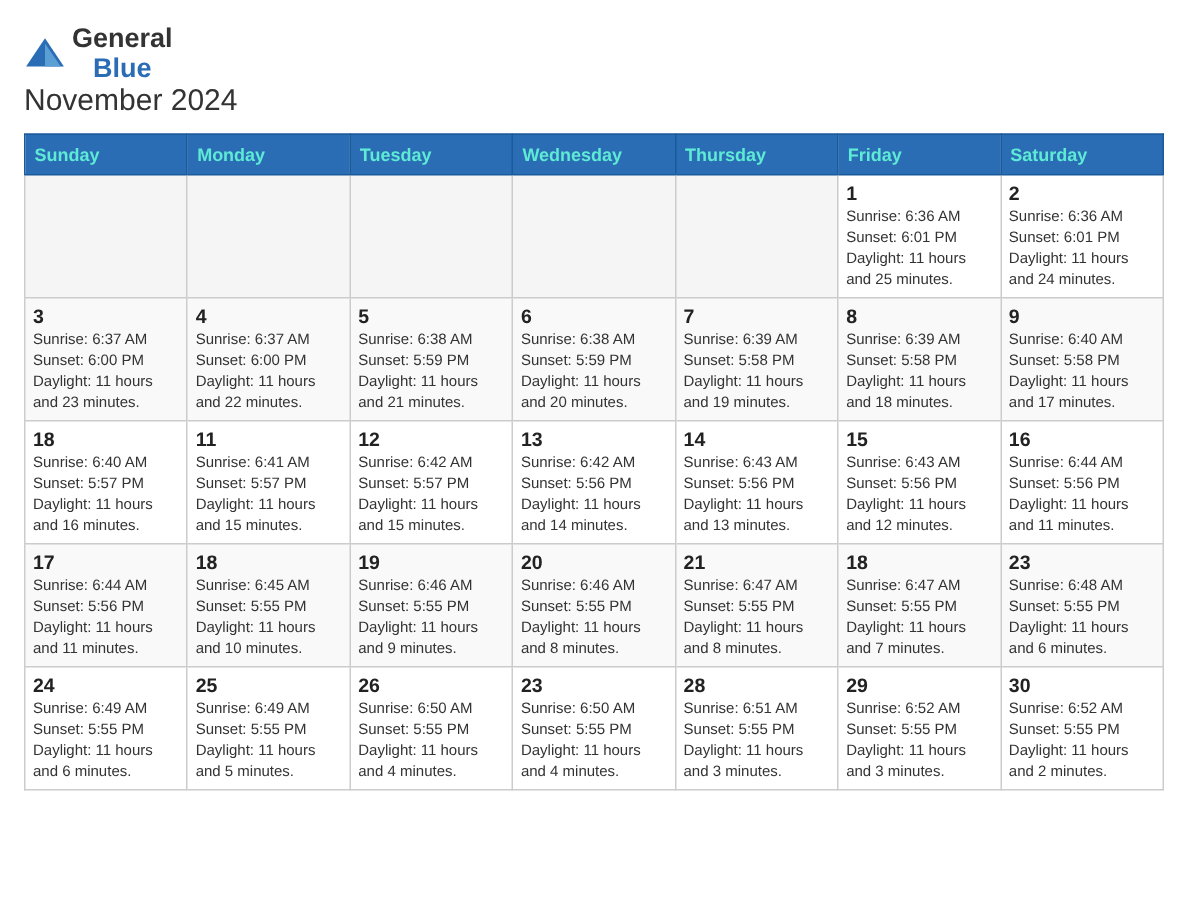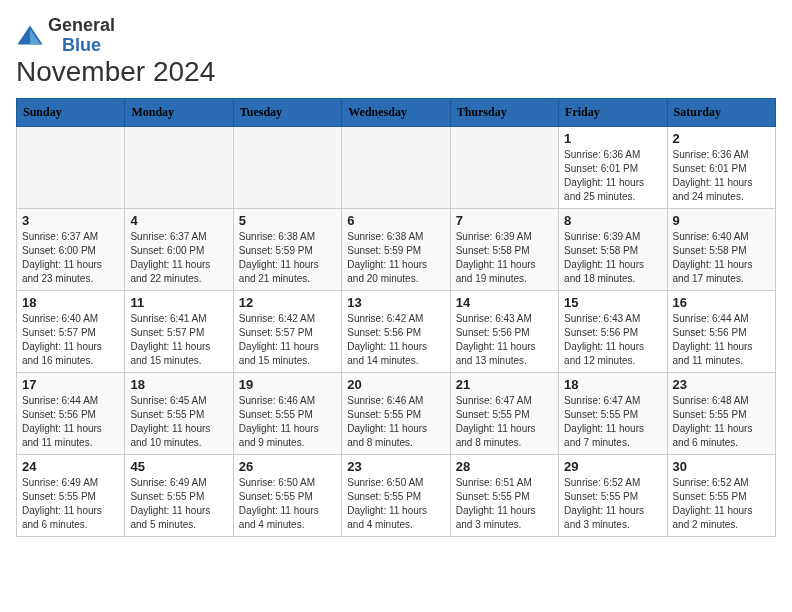--- a/index.html
+++ b/index.html
@@ -30,42 +30,41 @@
     .logo-text .general { color: #333; }
     .logo-text .blue { color: #2a6db5; text-align: center; }
     .logo-icon {
       width: 28px;
       height: 28px;
     }
     .title-block {
       text-align: right;
     }
     .month-title {
-      font-size: 28px;
+      font-size: 20px;
       font-weight: normal;
       color: #333;
     }
     .location {
       font-size: 14px;
       color: #555;
     }
     .calendar {
       width: 100%;
       border-collapse: collapse;
       font-size: 11px;
     }
     .calendar th {
       background: #2a6db5;
-      color: #000000;
+      color: #5eead4;
       text-align: left;
       padding: 6px 6px;
       font-size: 12px;
       font-weight: bold;
       border: 1px solid #1a5a9a;
-      font-family: Liberation Serif, serif;
     }
     .calendar td {
       border: 1px solid #ccc;
       vertical-align: top;
       padding: 4px 5px;
       width: 108px;
       min-height: 80px;
       height: 80px;
       background: #fff;
     }
@@ -223,21 +222,21 @@
           <div class="day-number">23</div>
           <div class="day-info">Sunrise: 6:48 AM<br>Sunset: 5:55 PM<br>Daylight: 11 hours and 6 minutes.</div>
         </td>
       </tr>
       <tr>
         <td>
           <div class="day-number">24</div>
           <div class="day-info">Sunrise: 6:49 AM<br>Sunset: 5:55 PM<br>Daylight: 11 hours and 6 minutes.</div>
         </td>
         <td>
-          <div class="day-number">45</div>
+          <div class="day-number">25</div>
           <div class="day-info">Sunrise: 6:49 AM<br>Sunset: 5:55 PM<br>Daylight: 11 hours and 5 minutes.</div>
         </td>
         <td>
           <div class="day-number">26</div>
           <div class="day-info">Sunrise: 6:50 AM<br>Sunset: 5:55 PM<br>Daylight: 11 hours and 4 minutes.</div>
         </td>
         <td>
           <div class="day-number">23</div>
           <div class="day-info">Sunrise: 6:50 AM<br>Sunset: 5:55 PM<br>Daylight: 11 hours and 4 minutes.</div>
         </td>

